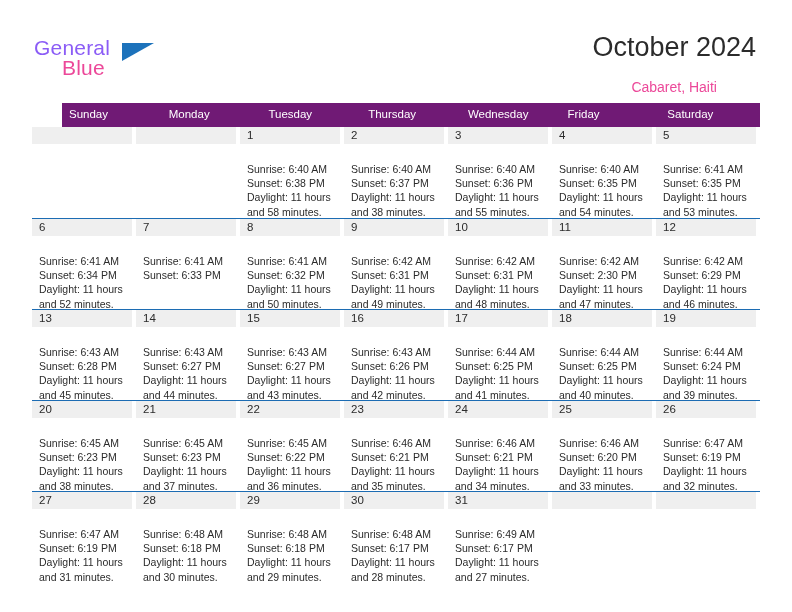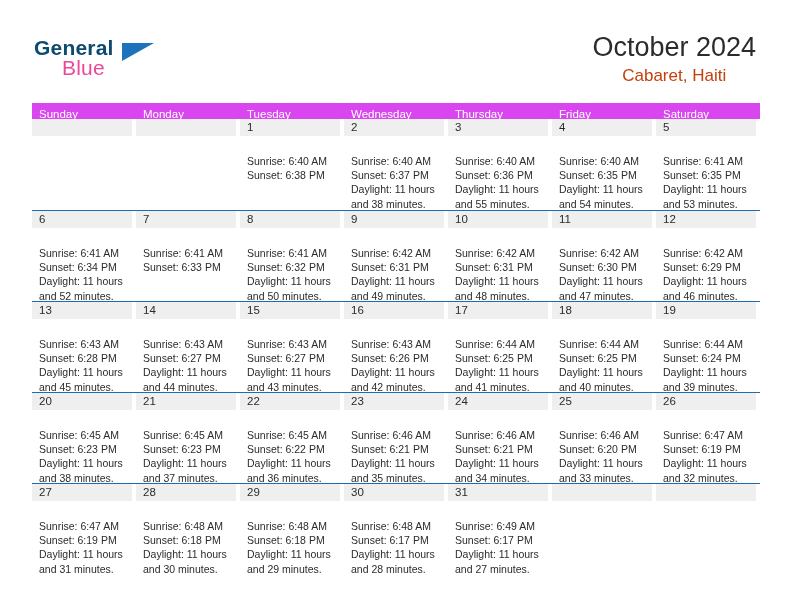--- a/index.html
+++ b/index.html
@@ -38,23 +38,22 @@
     top: 36px;
     width: 150px;
     height: 52px;
   }
   .brand-general {
     position: absolute;
     left: 0;
     top: 0;
     font-size: 21px;
     letter-spacing: 0.2px;
-    color: #0c4a6e;
+    color: #8b5cf6;
     font-family: "Liberation Sans", sans-serif;
-    font-weight: bold;
   }
   .brand-blue {
     position: absolute;
     left: 28px;
     top: 20px;
     font-size: 21px;
     letter-spacing: 0.2px;
     color: #ec4899;
     font-family: "Liberation Sans", sans-serif;
   }
@@ -75,39 +74,40 @@
     text-align: center;
   }
   .month-title {
     font-size: 27px;
     font-weight: normal;
     color: #2b2b2b;
     line-height: 34px;
     white-space: nowrap;
   }
   .location {
-    font-size: 17px;
-    color: #c2410c;
+    font-size: 14px;
+    color: #ec4899;
     line-height: 22px;
-    margin-top: 1px;
+    margin-top: 12px;
     white-space: nowrap;
   }
 
   
   .calendar {
     position: absolute;
     left: 32px;
     top: 103px;
     width: 728px;
   }
 
   .dow-row {
     display: flex;
-    background: #d946ef;
-    height: 16px;
+    background: #701a75;
+    height: 24px;
+    margin-left: 30px;
   }
   .dow-cell {
     flex: 1 1 0;
     color: #ffffff;
     font-size: 11.5px;
     line-height: 22px;
     padding-left: 7px;
     box-sizing: border-box;
     white-space: nowrap;
   }
@@ -175,38 +175,39 @@
       <div class="location">Cabaret, Haiti</div>
     </div>
 
   </div>
 
   <div class="calendar">
     <div class="dow-row" id="dow-row">
         <div class="dow-cell">Sunday</div>
         <div class="dow-cell">Monday</div>
         <div class="dow-cell">Tuesday</div>
+        <div class="dow-cell">Thursday</div>
         <div class="dow-cell">Wednesday</div>
-        <div class="dow-cell">Thursday</div>
         <div class="dow-cell">Friday</div>
         <div class="dow-cell">Saturday</div>
       </div>
     <div id="weeks-container">
         <div class="week">
           <div class="day empty">
             <div class="day-num-band"></div>
           </div>
           <div class="day empty">
             <div class="day-num-band"></div>
           </div>
           <div class="day">
             <div class="day-num-band">1</div>
             <div class="day-body">
               <div>Sunrise: 6:40 AM</div>
               <div>Sunset: 6:38 PM</div>
+              <div class="daylight-line">Daylight: 11 hours and 58 minutes.</div>
             </div>
           </div>
           <div class="day">
             <div class="day-num-band">2</div>
             <div class="day-body">
               <div>Sunrise: 6:40 AM</div>
               <div>Sunset: 6:37 PM</div>
               <div class="daylight-line">Daylight: 11 hours and 38 minutes.</div>
             </div>
           </div>
@@ -272,21 +273,21 @@
             <div class="day-body">
               <div>Sunrise: 6:42 AM</div>
               <div>Sunset: 6:31 PM</div>
               <div class="daylight-line">Daylight: 11 hours and 48 minutes.</div>
             </div>
           </div>
           <div class="day">
             <div class="day-num-band">11</div>
             <div class="day-body">
               <div>Sunrise: 6:42 AM</div>
-              <div>Sunset: 6:30 PM</div>
+              <div>Sunset: 2:30 PM</div>
               <div class="daylight-line">Daylight: 11 hours and 47 minutes.</div>
             </div>
           </div>
           <div class="day">
             <div class="day-num-band">12</div>
             <div class="day-body">
               <div>Sunrise: 6:42 AM</div>
               <div>Sunset: 6:29 PM</div>
               <div class="daylight-line">Daylight: 11 hours and 46 minutes.</div>
             </div>

